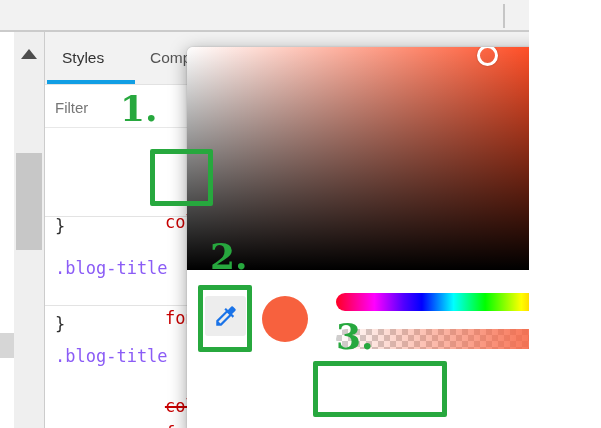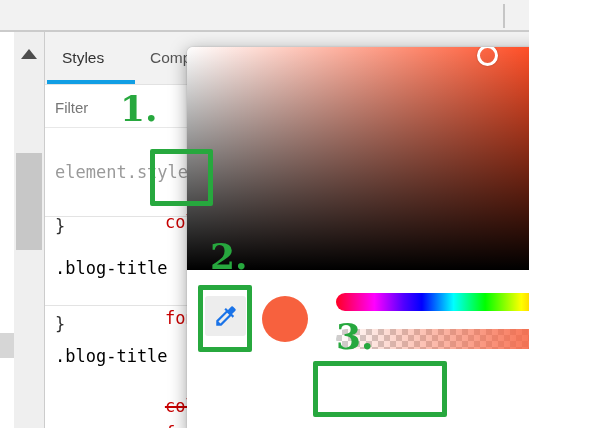--- a/index.html
+++ b/index.html
@@ -41,21 +41,21 @@
                   font-size:15px; color:#333; background:transparent; font-family:"Liberation Sans",sans-serif; }
   .filter-input::placeholder { color:#767676; opacity:1; }
 
   .rule-section { position:absolute; left:0; width:556px; border-bottom:1px solid #e3e3e3; }
   .sec1 { top:96px;  height:89px; }
   .sec2 { top:185px; height:89px; }
   .sec3 { top:274px; height:122px; border-bottom:none; }
   .code-line { position:absolute; font-family:"DejaVu Sans Mono", monospace; font-size:17px;
                line-height:22px; white-space:pre; color:#303030; }
   .sel-gray { color:#9a9a9a; }
-  .sel-dark { color:#000000; }
+  .sel-dark { color:#8b5cf6; }
   .prop { color:#c80000; cursor:text; }
   .struck { text-decoration:line-through; text-decoration-thickness:2px; }
   .swatch { display:inline-block; width:15px; height:15px; vertical-align:-2px;
             border:1px solid rgba(0,0,0,0.2); cursor:pointer; }
 
   
   .right-strip { position:absolute; left:592px; top:88px; width:9px; height:340px; background:#f2f2f2; z-index:1; }
   .rs-up { position:absolute; left:1px; top:7px; width:0; height:0;
            border-left:4px solid transparent; border-right:4px solid transparent;
            border-bottom:6px solid #8a8a8a; }
@@ -140,21 +140,20 @@
       <div class="tab tab-styles">Styles</div>
       <div class="tab tab-computed">Computed</div>
       <div class="tab-underline"></div>
     </div>
 
     <div class="filter-row">
       <input class="filter-input" placeholder="Filter" style="">
     </div>
 
     <div class="rule-section sec1">
-      <div class="code-line sel-gray" style="left:10px; top:33px;">element.style</div>
       <div class="code-line" style="left:38px; top:61px;">
         <span class="prop">color:</span><span>&nbsp;&nbsp;</span><span class="swatch" style="background: rgb(247, 97, 62);"></span>
       </div>
       <div class="code-line" style="left:10px; top:87px;">}</div>
     </div>
 
     <div class="rule-section sec2">
       <div class="code-line sel-dark" style="left:10px; top:40px;">.blog-title</div>
       <div class="code-line" style="left:38px; top:68px;">
         <span class="prop">font-size:</span>

